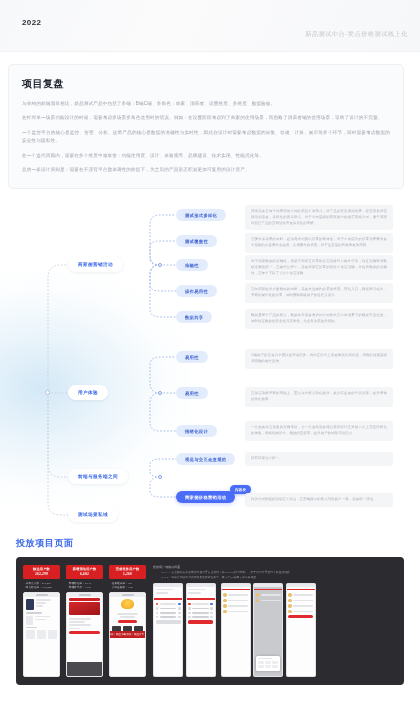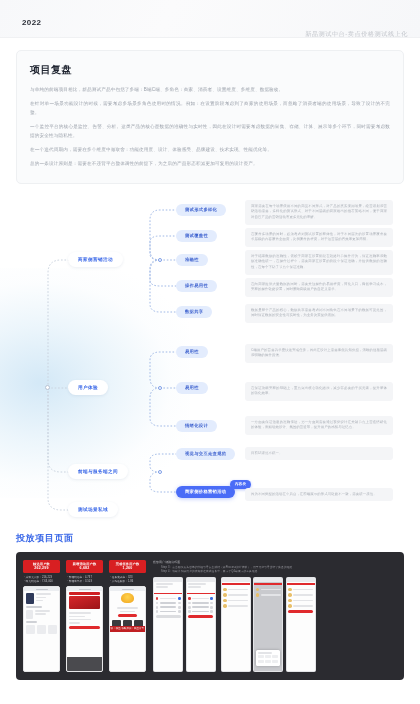--- a/index.html
+++ b/index.html
@@ -7,42 +7,42 @@
   body {
     font-family: "Liberation Sans", "DejaVu Sans", sans-serif;
     background: #ffffff;
     overflow: hidden;
     position: relative;
   }
 
   
   .header {
     position: relative;
-    height: 38px;
+    height: 52px;
     background: linear-gradient(115deg,#f7f8fa 0%,#fbfbfc 40%,#f6f7f9 100%);
     border-bottom: 1px solid #f0f1f3;
   }
   .hdr-left { position: absolute; left: 22px; top: 18px; }
   .hdr-year {
     font-size: 8px; font-weight: 700; color: #2b2f38;
     letter-spacing: .4px; line-height: 9px;
   }
   .hdr-role {
     font-size: 9.5px; font-weight: 700; color: #3c424e;
     letter-spacing: 1.1px; line-height: 12px; white-space: nowrap;
   }
   .hdr-role .slash { color: #5b7cfa; }
   .hdr-right {
     position: absolute; right: 12px; top: 30px;
     font-size: 6.2px; color: #c3c6cc; letter-spacing: .5px;
     white-space: nowrap;
   }
 
   
-  .review-wrap { padding: 12px 16px 0 16px; }
+  .review-wrap { padding: 12px 16px 0 8px; }
   .review-card {
     background: #fafbfc;
     border: 1px solid #eef0f2;
     border-radius: 5px;
     padding: 12px 13px 14px 13px;
   }
   .review-title {
     font-size: 10px; font-weight: 700; color: #1f2430;
     letter-spacing: .5px; margin-bottom: 9px;
   }
@@ -130,21 +130,21 @@
   }
   .hub-dot {
     position: absolute;
     width: 4px; height: 4px;
     background: #fff;
     border: 1px solid #7f9fe8;
     border-radius: 50%;
   }
 
   
-  .sec2-wrap { padding: 4px 16px 0 16px; }
+  .sec2-wrap { padding: 4px 16px 0 16px; font-family: Liberation Serif, serif; }
   .sec2-title {
     font-size: 9px; font-weight: 700; color: #3d6ae8;
     letter-spacing: .6px; margin-bottom: 7px;
   }
   .dark-panel {
     background: #2b2b30;
     border-radius: 4px;
     padding: 8px 7px;
     display: flex;
     gap: 7px;

